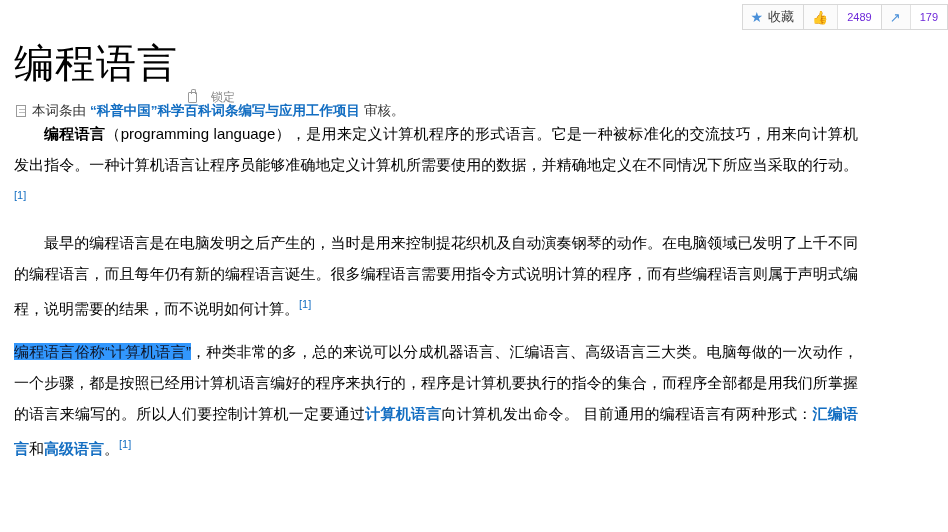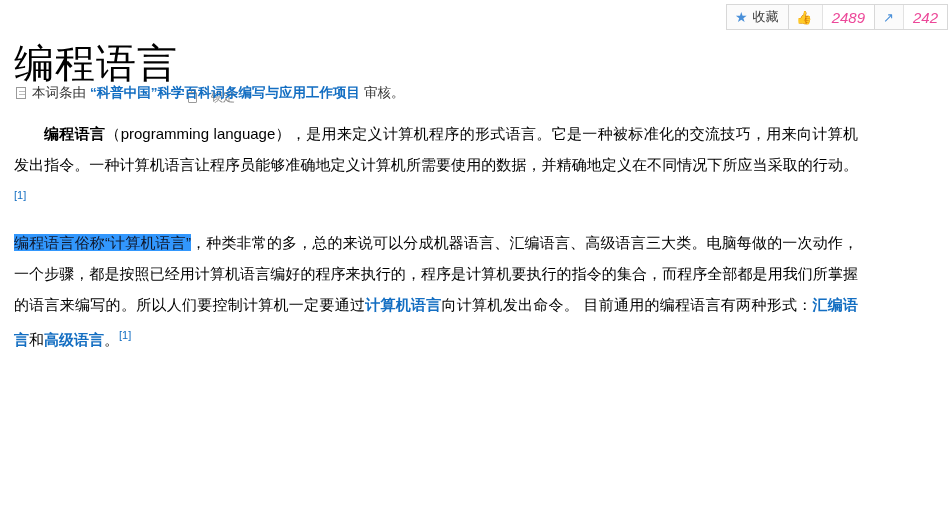--- a/index.html
+++ b/index.html
@@ -42,24 +42,23 @@
     height: 100%;
     gap: 5px;
     background: #fbfbfb;
   }
   .act .seg-count {
     display: flex;
     align-items: center;
     padding: 0 9px;
     height: 100%;
     border-left: 1px solid #e2e2e2;
-    color: #ec4899;
-    font-size: 15px;
+    color: #6d28d9;
+    font-size: 11px;
     background: #fff;
-    font-style: italic;
   }
   .act .label {
     font-size: 13px;
     color: #3d3d3d;
   }
   .icon-star { color: #4a90d9; font-size: 14px; line-height: 1; }
   .icon-thumb { color: #4a90d9; font-size: 13px; line-height: 1; }
   .icon-share { color: #4a90d9; font-size: 13px; line-height: 1; }
 
   
@@ -102,21 +101,21 @@
     width: 3px; height: 4px;
     border: 1px solid #9a9a9a;
     border-bottom: none;
     border-radius: 2px 2px 0 0;
   }
 
   
   .verify {
     position: absolute;
     left: 16px;
-    top: 84px;
+    top: 102px;
     font-size: 13.5px;
     color: #333;
     display: flex;
     align-items: center;
     gap: 4px;
   }
   .verify .doc-glyph {
     display: inline-block;
     width: 10px; height: 12px;
     border: 1px solid #9a9a9a;
@@ -182,21 +181,21 @@
       <div class="seg-left">
         <span class="icon-thumb">👍</span>
       </div>
       <div class="seg-count">2489</div>
     </div>
 
     <div class="act">
       <div class="seg-left">
         <span class="icon-share">↗</span>
       </div>
-      <div class="seg-count">242</div>
+      <div class="seg-count">179</div>
     </div>
 
   </div>
 
   <div class="title-row">
     <h1 class="entry-title">编程语言</h1>
     <span class="lock-tag">
       <span class="lock-glyph"></span>
       <span>锁定</span>
     </span>
@@ -206,19 +205,20 @@
     <span class="doc-glyph"></span>
     <span>本词条由</span>
       <a class="link" href="#">“科普中国”科学百科词条编写与应用工作项目</a>
       <span>审核。</span>
   </div>
 
   <div class="body">
 
     <p class="para"><span class="b">编程语言</span><span>（programming language），是用来定义计算机程序的形式语言。它是一种被标准化的交流技巧，用来向计算机发出指令。一种计算机语言让程序员能够准确地定义计算机所需要使用的数据，并精确地定义在不同情况下所应当采取的行动。</span><span class="ref">[1]</span></p>
 
+    <p class="para"><span>最早的编程语言是在电脑发明之后产生的，当时是用来控制提花织机及自动演奏钢琴的动作。在电脑领域已发明了上千不同的编程语言，而且每年仍有新的编程语言诞生。很多编程语言需要用指令方式说明计算的程序，而有些编程语言则属于声明式编程，说明需要的结果，而不说明如何计算。</span><span class="ref">[1]</span></p>
 
 
     <p class="para noindent"><span class="sel">编程语言俗称“计算机语言”</span><span>，种类非常的多，总的来说可以分成机器语言、汇编语言、高级语言三大类。电脑每做的一次动作，一个步骤，都是按照已经用计算机语言编好的程序来执行的，程序是计算机要执行的指令的集合，而程序全部都是用我们所掌握的语言来编写的。所以人们要控制计算机一定要通过</span><a class="link" href="#">计算机语言</a><span>向计算机发出命令。 目前通用的编程语言有两种形式：</span><a class="link" href="#">汇编语言</a><span>和</span><a class="link" href="#">高级语言</a><span>。</span><span class="ref">[1]</span></p>
 
   </div>
 
 </div>
 
 </body></html>

